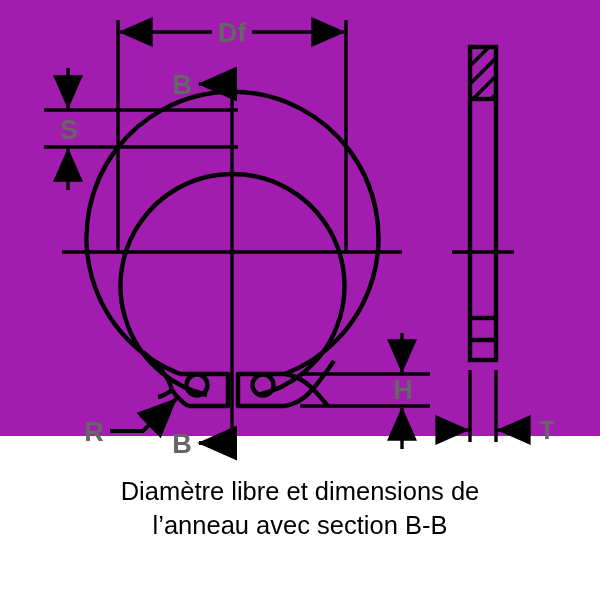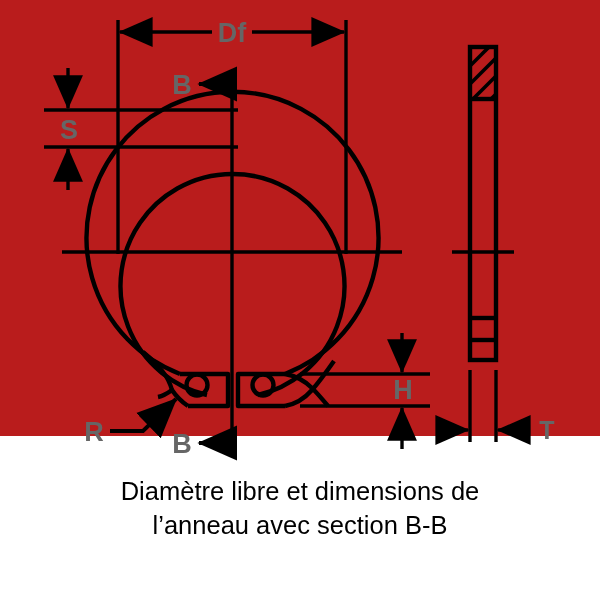--- a/index.html
+++ b/index.html
@@ -10,21 +10,21 @@
   body {
     width: 600px;
     height: 600px;
     font-family: "Liberation Sans", sans-serif;
     overflow: hidden;
   }
   #figure-root {
     position: relative;
     width: 600px;
     height: 436px;
-    background: #b91c1c;
+    background: #a21caf;
   }
   svg#drawing {
     display: block;
     width: 600px;
     height: 600px;
   }
   .caption-line {
     font-family: "Liberation Sans", sans-serif;
     font-size: 25.5px;
     fill: #000000;

